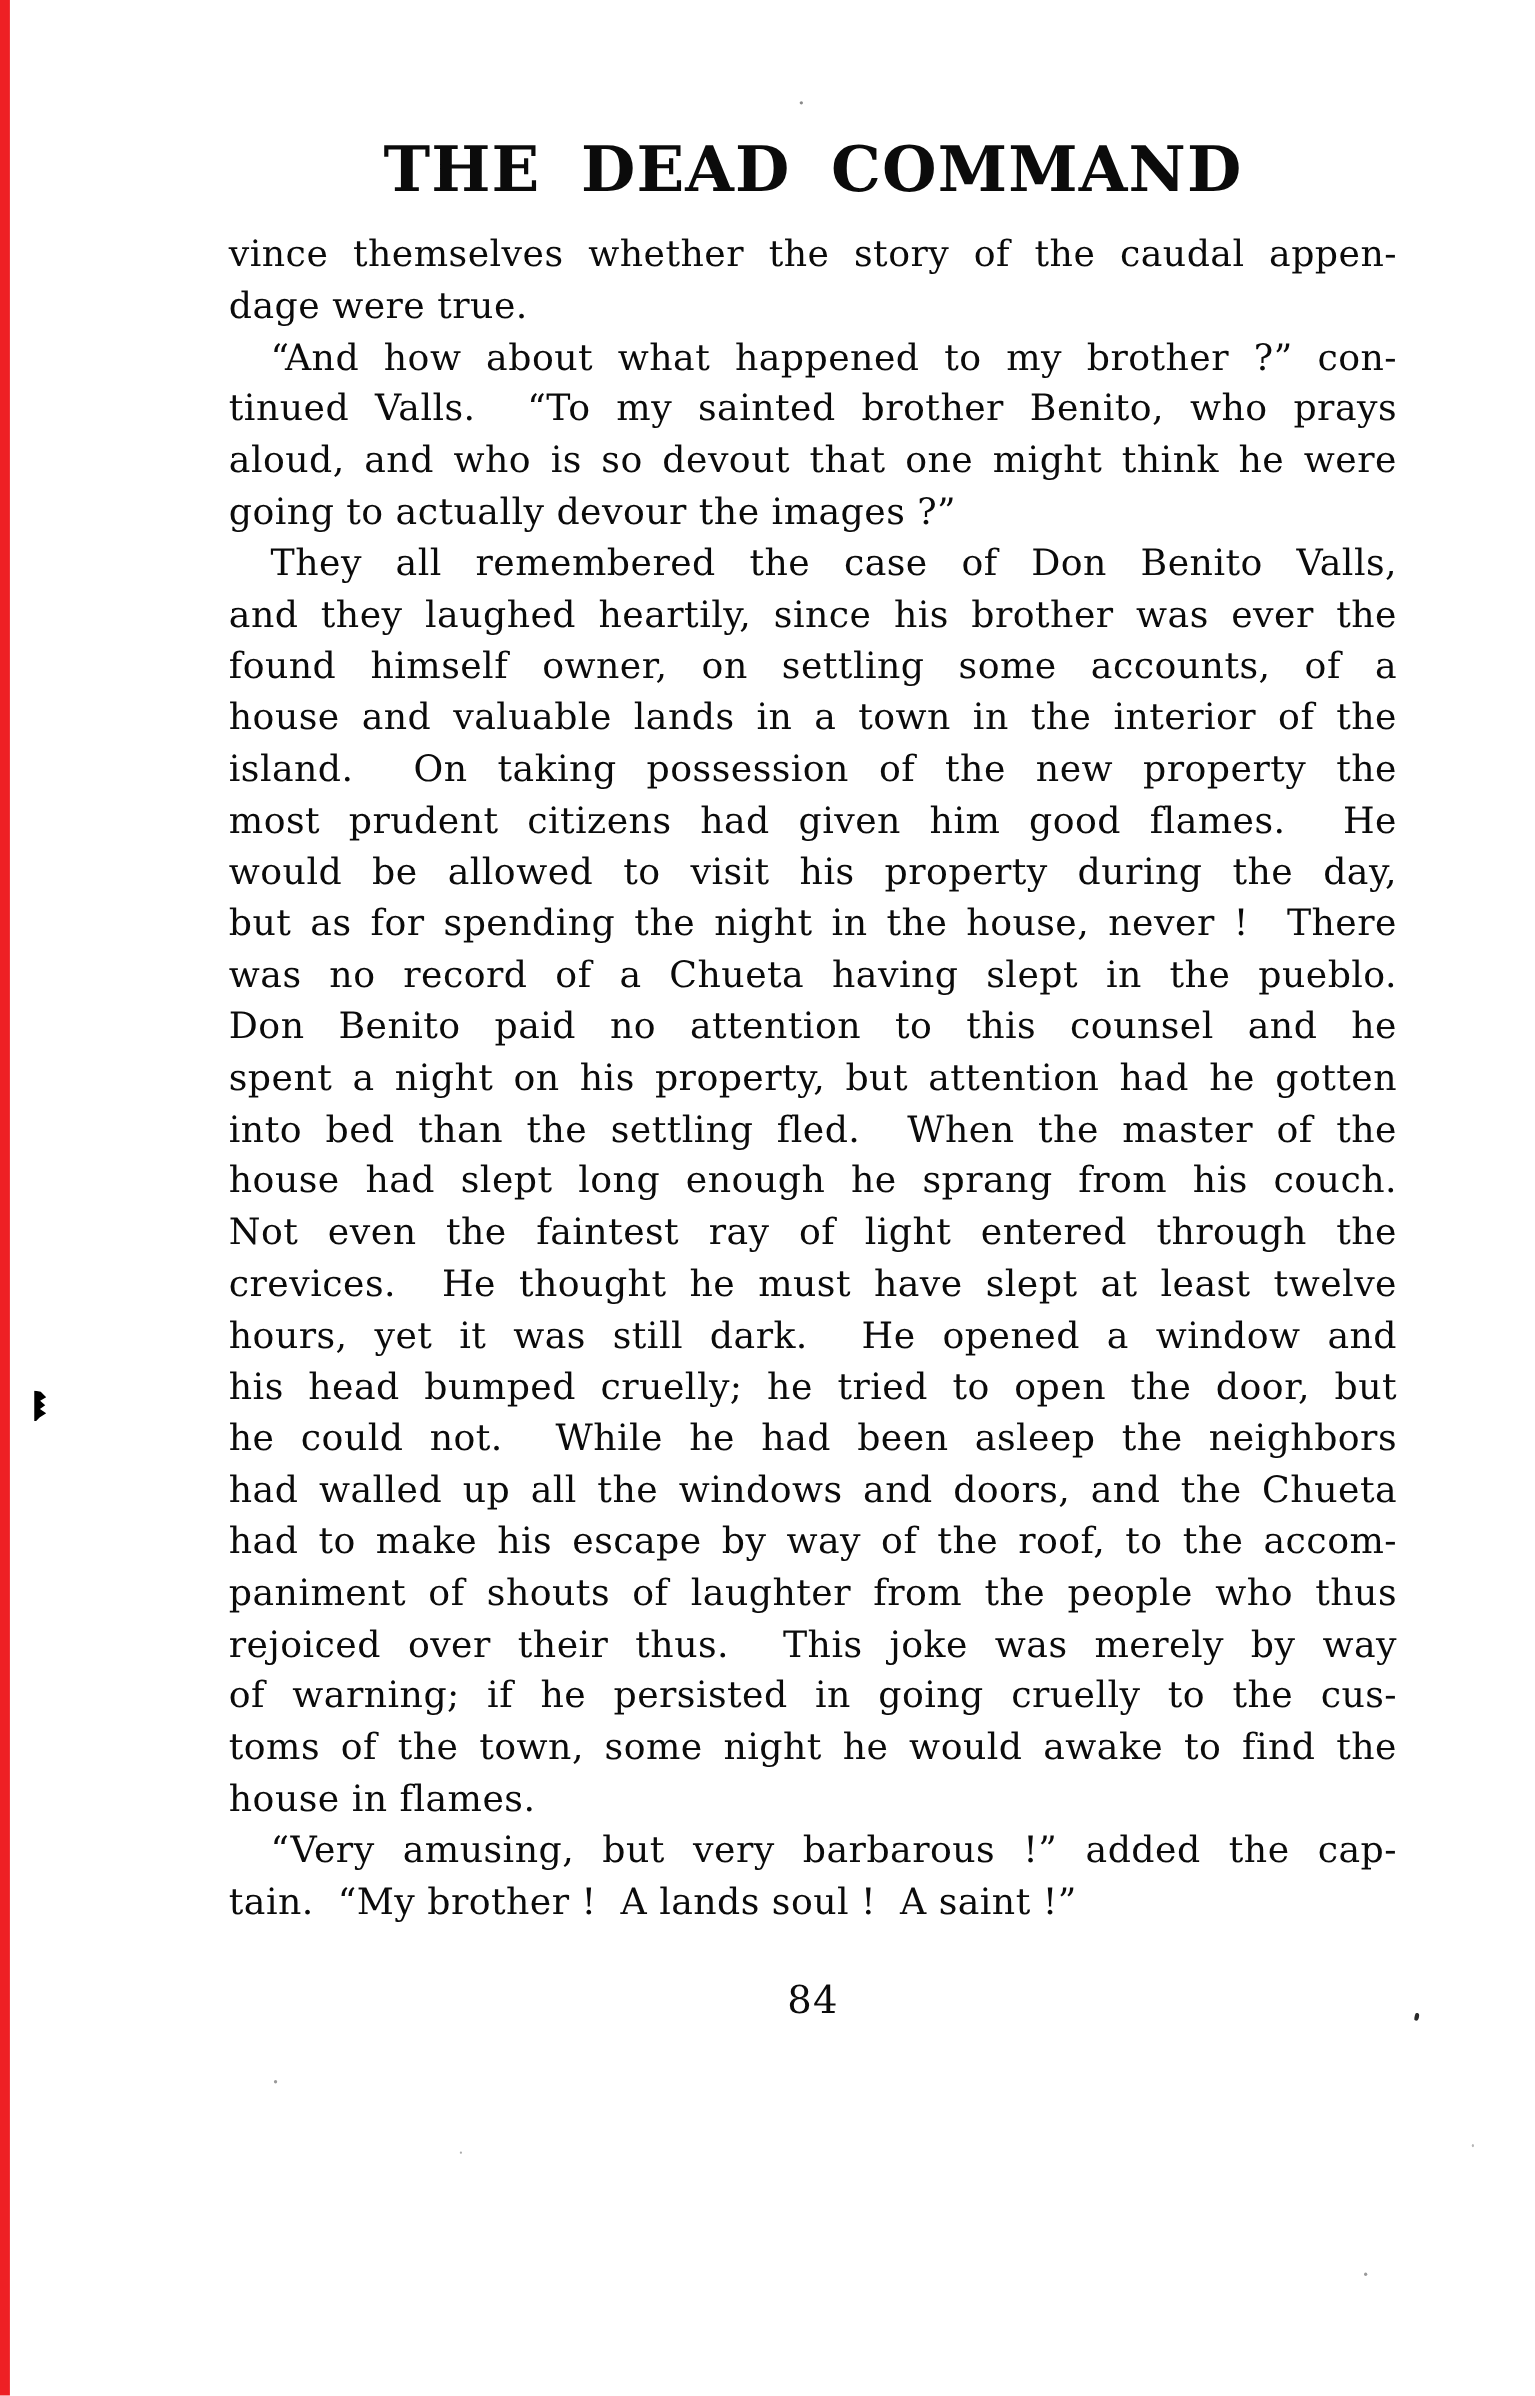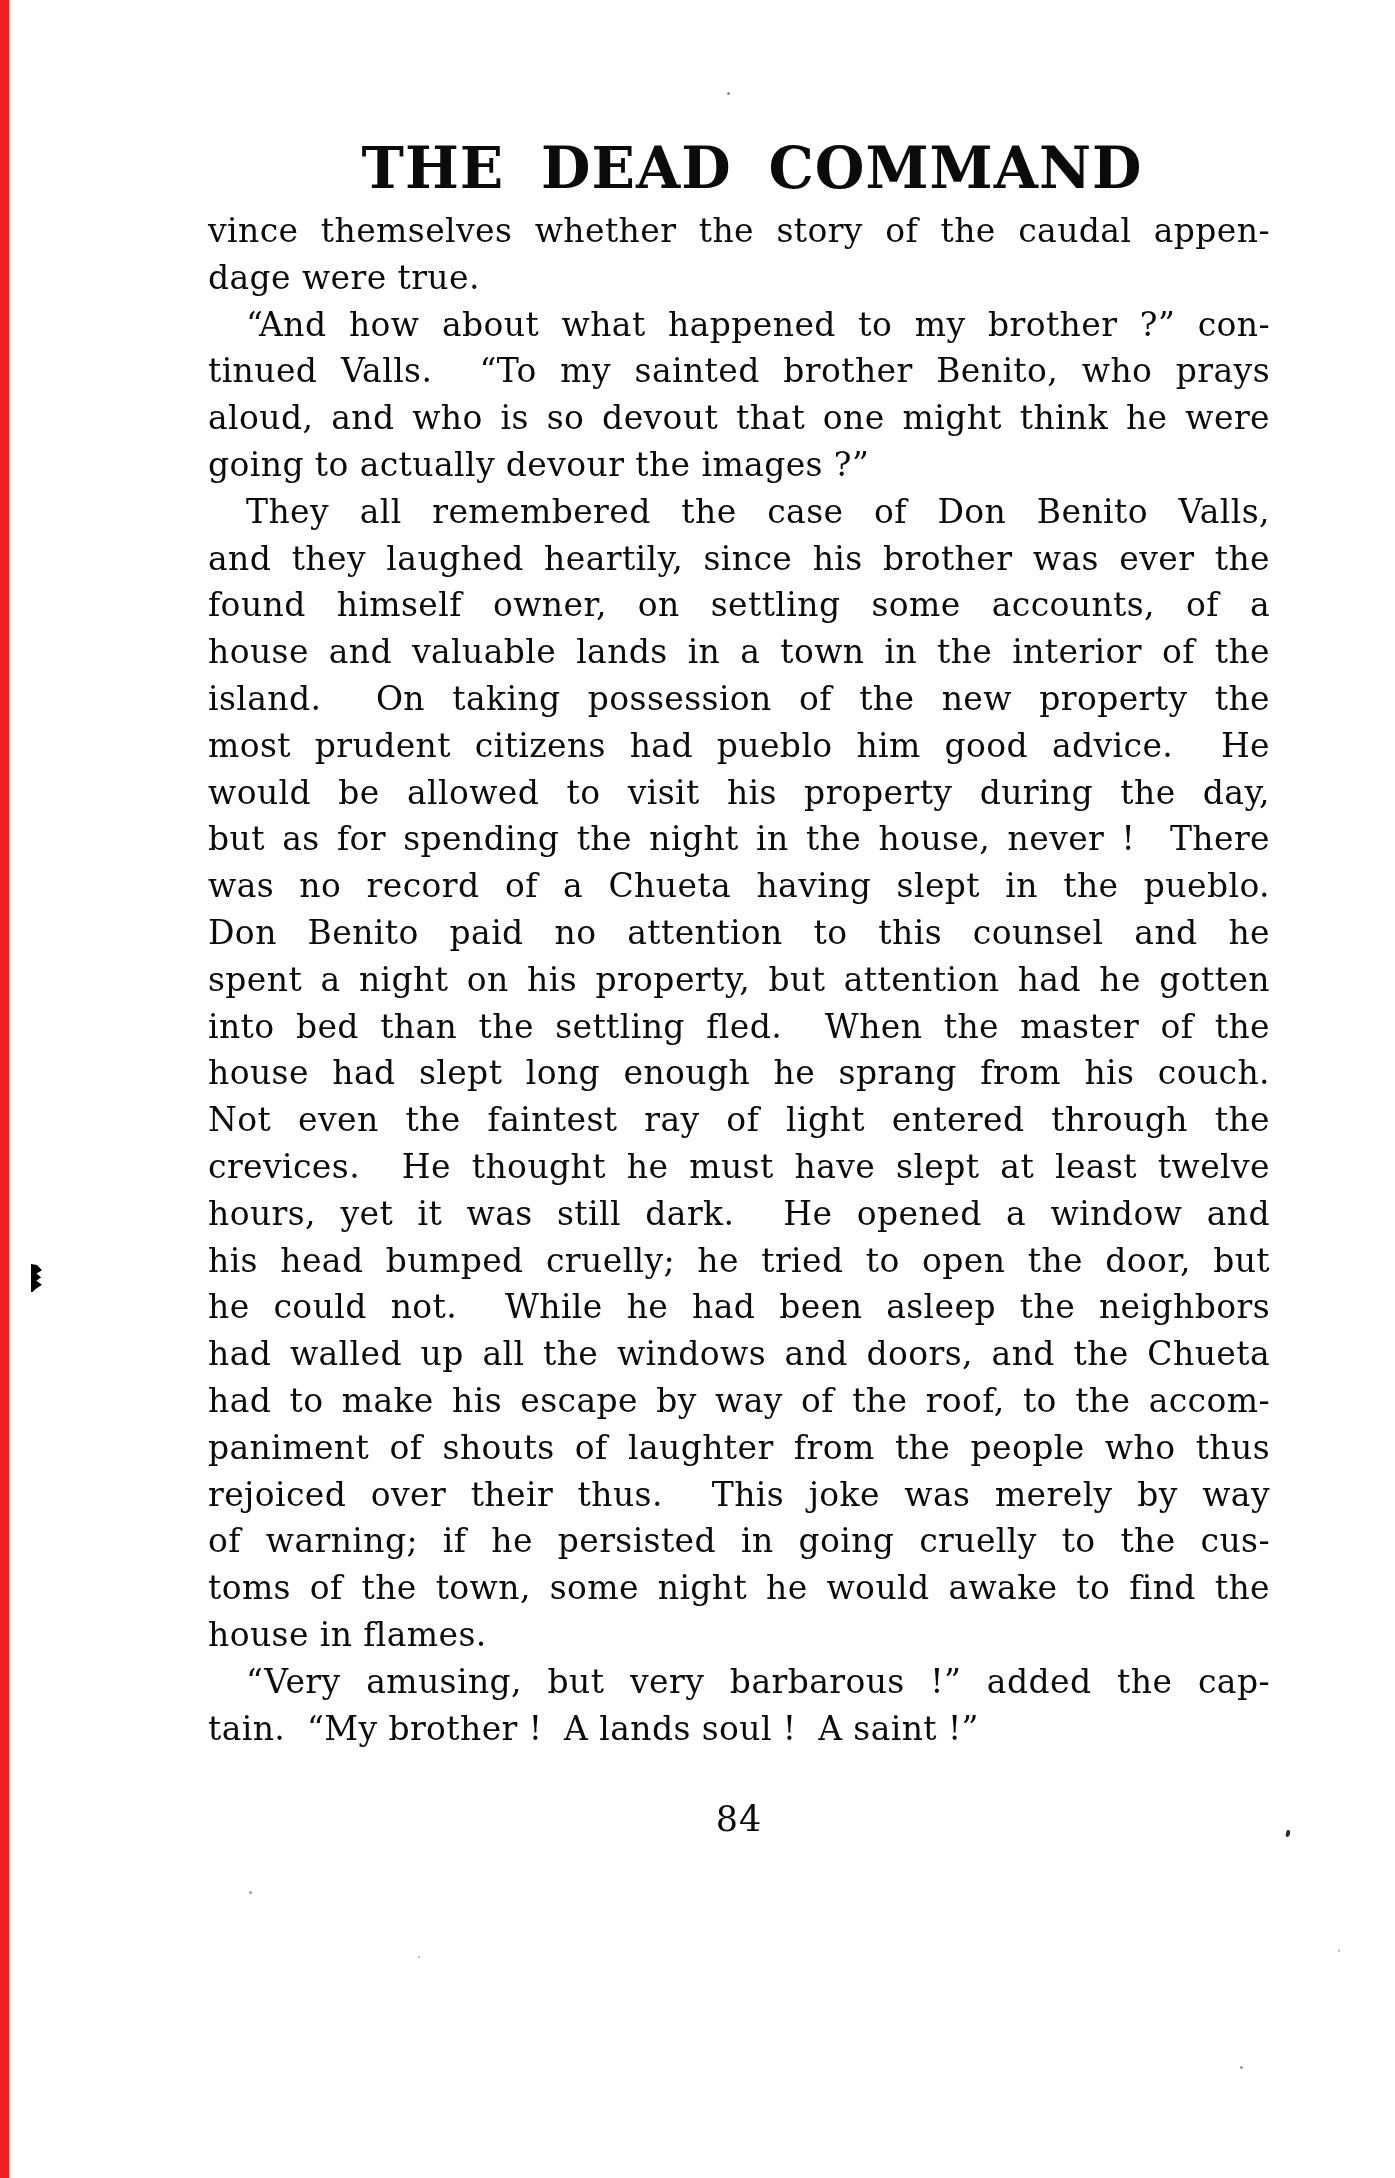--- a/index.html
+++ b/index.html
@@ -13,21 +13,21 @@
   }
   
   .edge-strip {
     position:absolute; left:0; top:0;
     width:9px; height:100%;
     background:#ee2024;
   }
   .title {
     position:absolute;
     left:208px; top:124px; width:1062px;
-    margin:13px;
+    margin:0;
     text-align:center;
     font-size:57px; font-weight:700;
     letter-spacing:1px; word-spacing:16px;
     line-height:1.1;
     white-space:nowrap;
   }
   .body-text {
     position:absolute;
     left:208px; top:208px; width:1062px;
     font-size:33px;
@@ -79,21 +79,21 @@
       <div class="line end">dage were true.</div>
       <div class="line indent">“And how about what happened to my brother ?” con-</div>
       <div class="line">tinued Valls.  “To my sainted brother Benito, who prays</div>
       <div class="line">aloud, and who is so devout that one might think he were</div>
       <div class="line end">going to actually devour the images ?”</div>
       <div class="line indent">They all remembered the case of Don Benito Valls,</div>
       <div class="line">and they laughed heartily, since his brother was ever the</div>
       <div class="line">found himself owner, on settling some accounts, of a</div>
       <div class="line">house and valuable lands in a town in the interior of the</div>
       <div class="line">island.  On taking possession of the new property the</div>
-      <div class="line">most prudent citizens had pueblo him good advice.  He</div>
+      <div class="line">most prudent citizens had given him good flames.  He</div>
       <div class="line">would be allowed to visit his property during the day,</div>
       <div class="line">but as for spending the night in the house, never !  There</div>
       <div class="line">was no record of a Chueta having slept in the pueblo.</div>
       <div class="line">Don Benito paid no attention to this counsel and he</div>
       <div class="line">spent a night on his property, but attention had he gotten</div>
       <div class="line">into bed than the settling fled.  When the master of the</div>
       <div class="line">house had slept long enough he sprang from his couch.</div>
       <div class="line">Not even the faintest ray of light entered through the</div>
       <div class="line">crevices.  He thought he must have slept at least twelve</div>
       <div class="line">hours, yet it was still dark.  He opened a window and</div>

